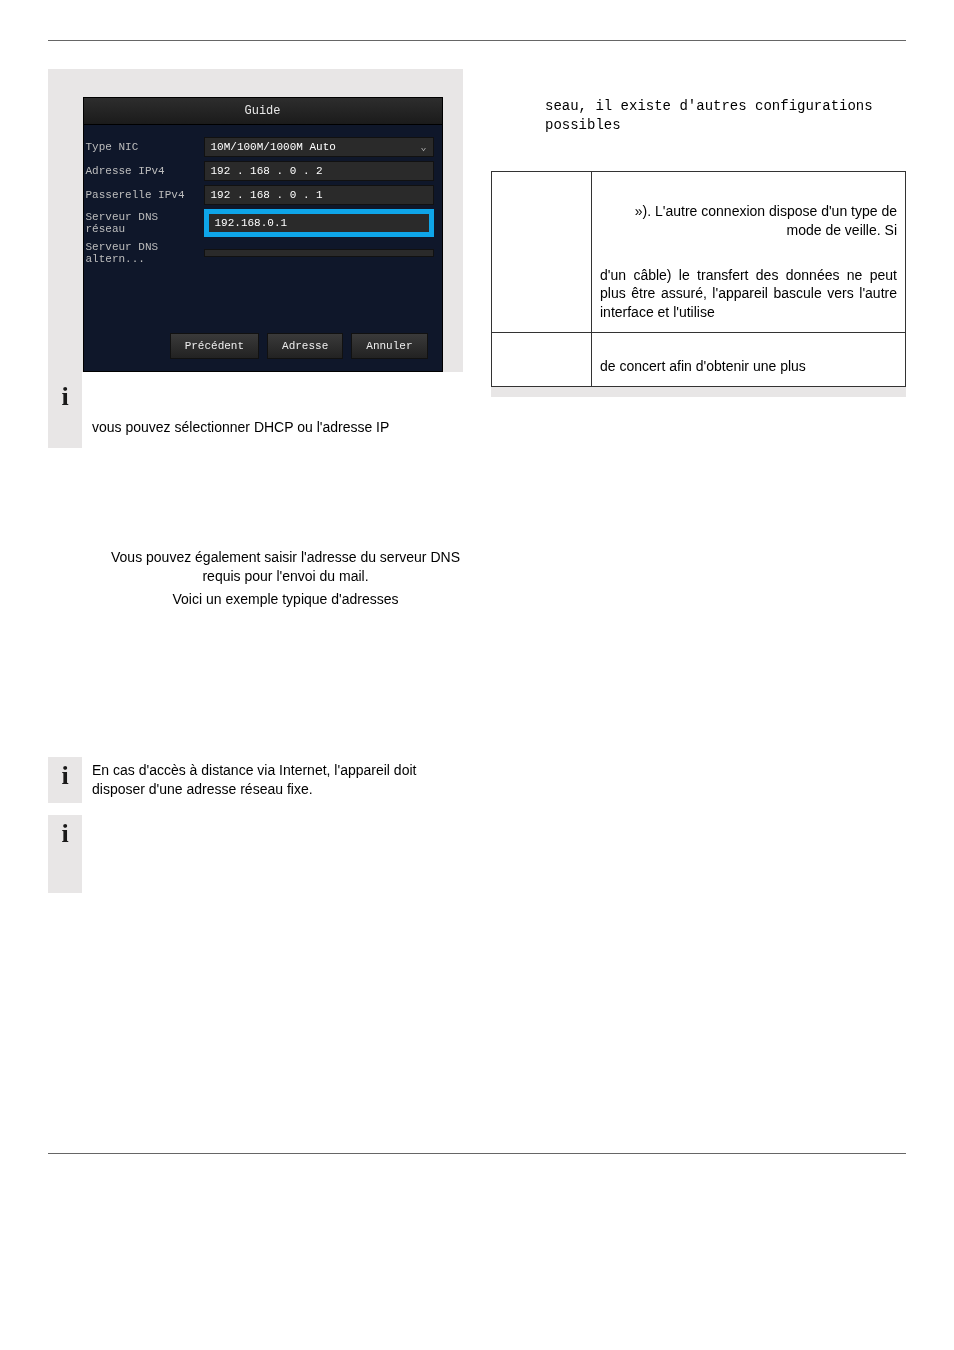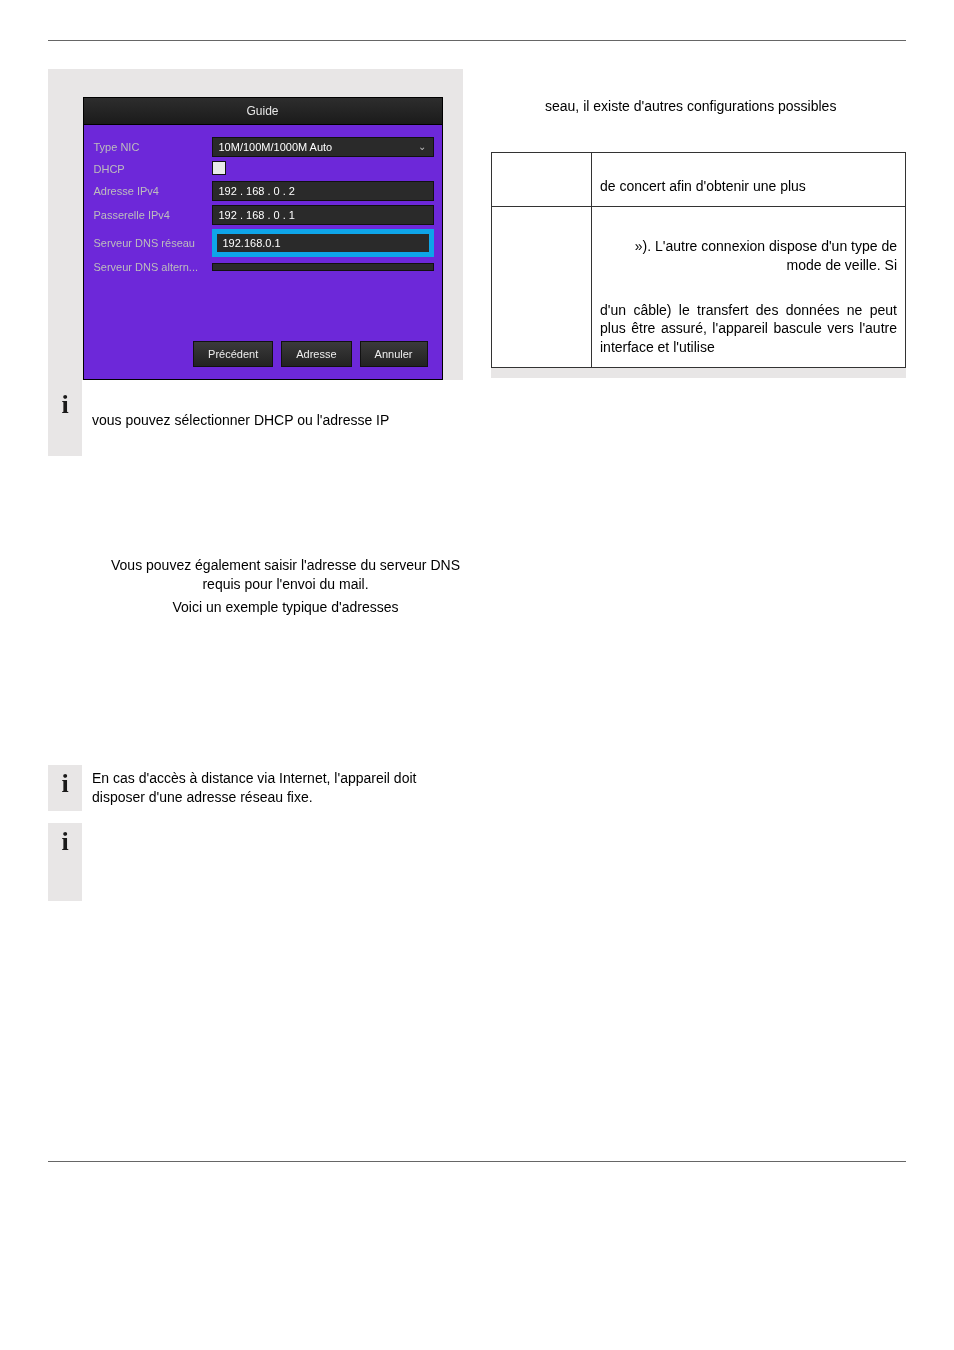--- a/index.html
+++ b/index.html
@@ -12,23 +12,23 @@
   .info-row { display: flex; align-items: flex-start; }
   .side-icon { width: 34px; min-width: 34px; background: #e8e6e6; display: flex; align-items: flex-start; justify-content: center; padding-top: 4px; }
   .side-icon span { font-family: Georgia, 'Times New Roman', serif; font-weight: bold; font-size: 26px; color: #1a1a1a; }
   .info-body { padding: 0 0 0 10px; font-size: 14px; line-height: 1.35; }
   .info-body p { margin: 4px 0; }
   .gray-bar { height: 28px; background: #e8e6e6; }
   .gray-bar-short { height: 10px; background: #e8e6e6; }
 
   
   .guide-wrap { background: #e8e6e6; padding: 0 16px 0 30px; }
-  .guide { width: 360px; background: #6d28d9; color: #cfcfcf; font-size: 11px; margin: 0 auto; border: 1px solid #000; }
+  .guide { width: 360px; background: #0f172a; color: #cfcfcf; font-size: 11px; margin: 0 auto; border: 1px solid #000; font-family: Liberation Mono, monospace; }
   .guide-title { text-align: center; padding: 6px 0; background: linear-gradient(#2d2d2d,#1b1b1b); font-size: 12px; color: #e6e6e6; border-bottom: 1px solid #000; }
-  .guide-body { padding: 8px 8px 12px 8px; }
+  .guide-body { padding: 8px 8px 12px 0; }
   .g-row { display: flex; align-items: center; margin: 4px 0; }
   .g-label { width: 120px; color: #bdbdbd; padding-left: 2px; }
   .g-field { flex: 1; background: #2a2a2a; color: #fff; padding: 3px 6px; border: 1px solid #111; font-size: 11px; display: flex; justify-content: space-between; }
   .g-field.sel { border: 5px solid #0ea5e9; }
   .g-field .caret { color: #bbb; font-size: 10px; }
   .g-check { width: 14px; height: 14px; background: #e9e9e9; border: 1px solid #111; display: inline-block; }
   .g-gap { height: 60px; }
   .g-buttons { display: flex; gap: 8px; justify-content: flex-end; padding: 4px 6px 0 6px; }
   .g-btn { background: linear-gradient(#3a3a3a,#222); color: #eee; padding: 6px 14px; border: 1px solid #111; font-size: 11px; cursor: pointer; }
 
@@ -65,24 +65,20 @@
           <div class="guide-body">
 
             <div class="g-row">
               <div class="g-label">Type NIC</div>
               <div class="g-field">
                 <span>10M/100M/1000M Auto</span>
                 <span class="caret">⌄</span>
               </div>
             </div>
 
-            <div class="g-row">
-              <div class="g-label">DHCP</div>
-              <div><span class="g-check"></span></div>
-            </div>
 
             <div class="g-row">
               <div class="g-label">Adresse IPv4</div>
               <div class="g-field">
                 <span>192 . 168 . 0    . 2</span>
               </div>
             </div>
 
 
             <div class="g-row">
@@ -114,21 +110,21 @@
               <div class="g-btn">Annuler</div>
             </div>
           </div>
         </div>
       </div>
 
       <div class="info-row">
         <div class="side-icon" style="padding-top:10px; padding-bottom:36px;">
           <span>i</span>
         </div>
-        <div class="info-body" style="padding-top:27px;">
+        <div class="info-body" style="padding-top:42px;">
           <p>vous pouvez sélectionner DHCP ou l'adresse IP</p>
         </div>
       </div>
 
       <div class="spacer-lg"></div>
       <div class="spacer-lg"></div>
 
       <div class="para indent">
         <p>Vous pouvez également saisir l'adresse du serveur DNS requis pour l'envoi du mail.</p>
         <p>Voici un exemple typique d'adresses</p>
@@ -155,41 +151,41 @@
         </div>
         <div class="info-body"></div>
       </div>
 
     </div>
 
     <div class="col-right">
 
       <div class="spacer-md"></div>
 
-      <div class="para" style="padding-left:54px;">
+      <div class="para" style="padding-left:54px;font-family:Liberation Mono, monospace;">
         <p>seau, il existe d'autres configurations possibles</p>
       </div>
 
       <div class="spacer-md"></div>
 
       <table class="ntable">
         <tbody>
             <tr>
           <td class="lcol"></td>
           <td>
-            <div style="height:14px;"></div>
-            <div>de concert afin d'obtenir une plus</div>
+            <div style="text-align:right; padding-top:20px;"> »). L'autre connexion dispose d'un type de mode de veille. Si</div>
+            <div style="height:26px;"></div>
+            <div>d'un câble) le transfert des données ne peut plus être assuré, l'appareil bascule vers l'autre interface et l'utilise</div>
           </td>
         </tr>
         <tr>
           <td class="lcol"></td>
           <td>
-            <div style="text-align:right; padding-top:20px;"> »). L'autre connexion dispose d'un type de mode de veille. Si</div>
-            <div style="height:26px;"></div>
-            <div>d'un câble) le transfert des données ne peut plus être assuré, l'appareil bascule vers l'autre interface et l'utilise</div>
+            <div style="height:14px;"></div>
+            <div>de concert afin d'obtenir une plus</div>
           </td>
         </tr>
       </tbody>
         </table>
 
       <div class="gray-bar-short"></div>
 
     </div>
   </div>
 

